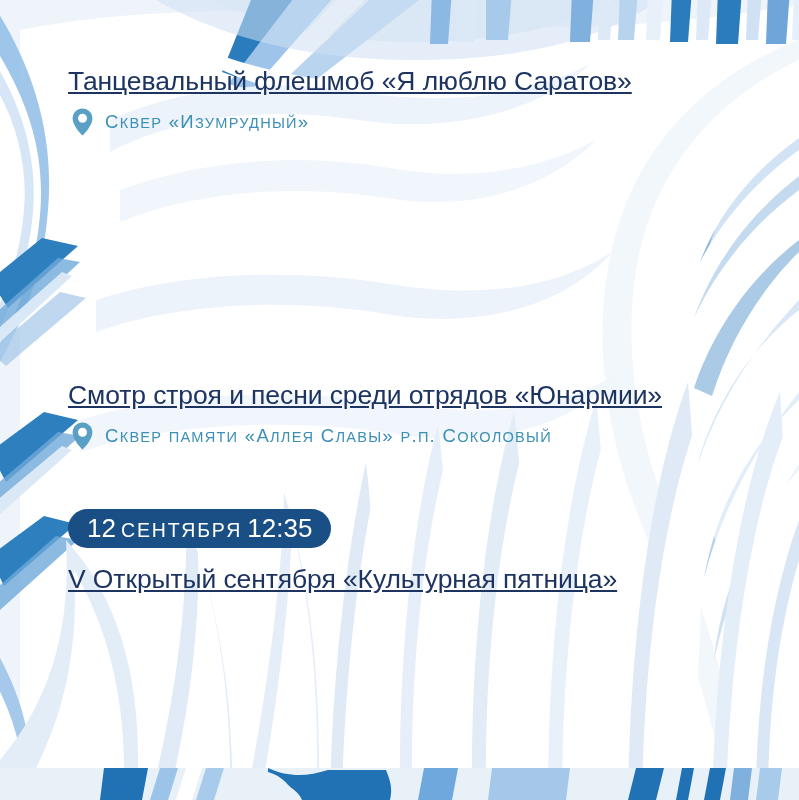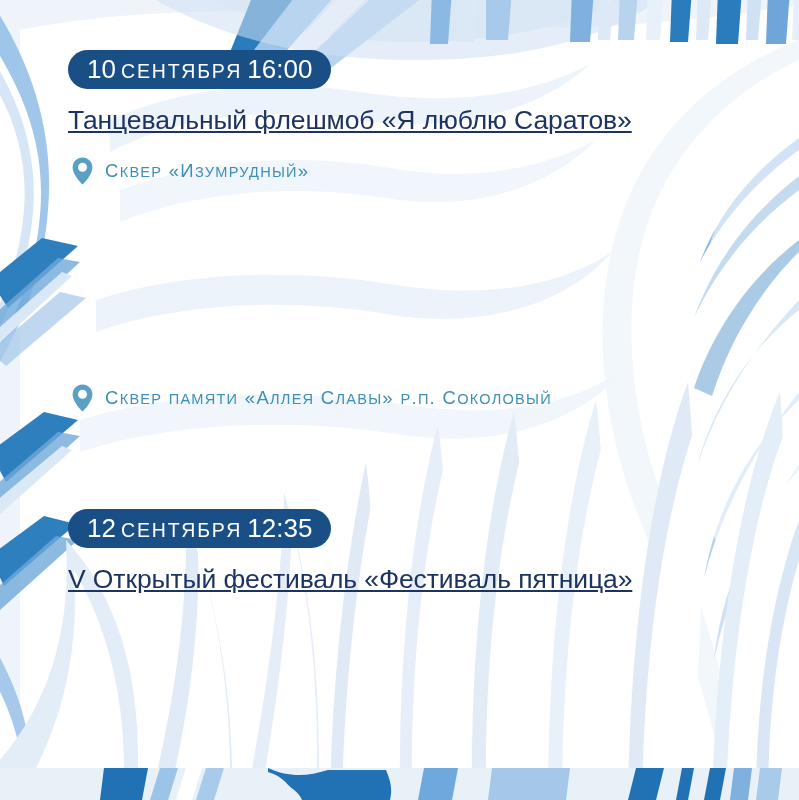--- a/index.html
+++ b/index.html
@@ -77,21 +77,21 @@
     line-height: 1.20;
     letter-spacing: -0.1px;
     white-space: pre-line;
     font-weight: 400;
     text-decoration: underline;
   }
 
   .venue-row {
     display: flex;
     align-items: center;
-    margin-top: 20px;
+    margin-top: 10px;
     margin-left: 4px;
   }
   .pin-icon {
     flex: 0 0 auto;
     width: 21px;
     height: 28px;
     margin-right: 12px;
     display: block;
   }
   .venue-text {
@@ -234,48 +234,46 @@
       <path d="M 710,768 L 726,768 L 720,800 L 704,800 Z" fill="#2171b5"></path>
       <path d="M 734,768 L 752,768 L 748,800 L 730,800 Z" fill="#7fb0de"></path>
       <path d="M 760,768 L 782,768 L 778,800 L 756,800 Z" fill="#a9cbeb"></path>
     </g>
   </svg>
 
   <div id="content">
     <div class="event-list">
 
       <div class="event" style="top:50px;">
-        <div class="date-badge">
-          <span class="dnum">10</span><span class="dmonth">сентября</span><span class="dtime">16:00</span>
-        </div>
         <div class="event-title">Танцевальный флешмоб «Я люблю Саратов»</div>
         <div class="venue-row">
           <svg class="pin-icon" viewBox="0 0 21 28" xmlns="http://www.w3.org/2000/svg">
             <path d="M10.5 0.6 C4.9 0.6 0.6 5.0 0.6 10.5 C0.6 17.4 9.0 26.4 10.5 27.4 C12.0 26.4 20.4 17.4 20.4 10.5 C20.4 5.0 16.1 0.6 10.5 0.6 Z" fill="#59a0c4"></path>
             <circle cx="10.5" cy="10.3" r="4.5" fill="#ffffff"></circle>
           </svg>
           <div class="venue-text">С<span class="lc">КВЕР</span> «И<span class="lc">ЗУМРУДНЫЙ</span>»</div>
         </div>
       </div>
 
       <div class="event" style="top:195px;">
       </div>
 
       <div class="event" style="top:364px;">
+        <div class="event-title">Смотр строя и песни среди отрядов «Юнармии»</div>
         <div class="venue-row">
           <svg class="pin-icon" viewBox="0 0 21 28" xmlns="http://www.w3.org/2000/svg">
             <path d="M10.5 0.6 C4.9 0.6 0.6 5.0 0.6 10.5 C0.6 17.4 9.0 26.4 10.5 27.4 C12.0 26.4 20.4 17.4 20.4 10.5 C20.4 5.0 16.1 0.6 10.5 0.6 Z" fill="#59a0c4"></path>
             <circle cx="10.5" cy="10.3" r="4.5" fill="#ffffff"></circle>
           </svg>
           <div class="venue-text">С<span class="lc">КВЕР</span> <span class="lc">ПАМЯТИ</span> «А<span class="lc">ЛЛЕЯ</span> С<span class="lc">ЛАВЫ</span>» <span class="lc">Р</span>.<span class="lc">П</span>. С<span class="lc">ОКОЛОВЫЙ</span></div>
         </div>
       </div>
 
       <div class="event" style="top:509px;">
         <div class="date-badge">
           <span class="dnum">12</span><span class="dmonth">сентября</span><span class="dtime">12:35</span>
         </div>
-        <div class="event-title">V Открытый фестиваль «Фестиваль пятница»</div>
+        <div class="event-title">V Открытый сентября «Культурная пятница»</div>
       </div>
 
     </div>
   </div>
 </div>
 
 </body></html>

